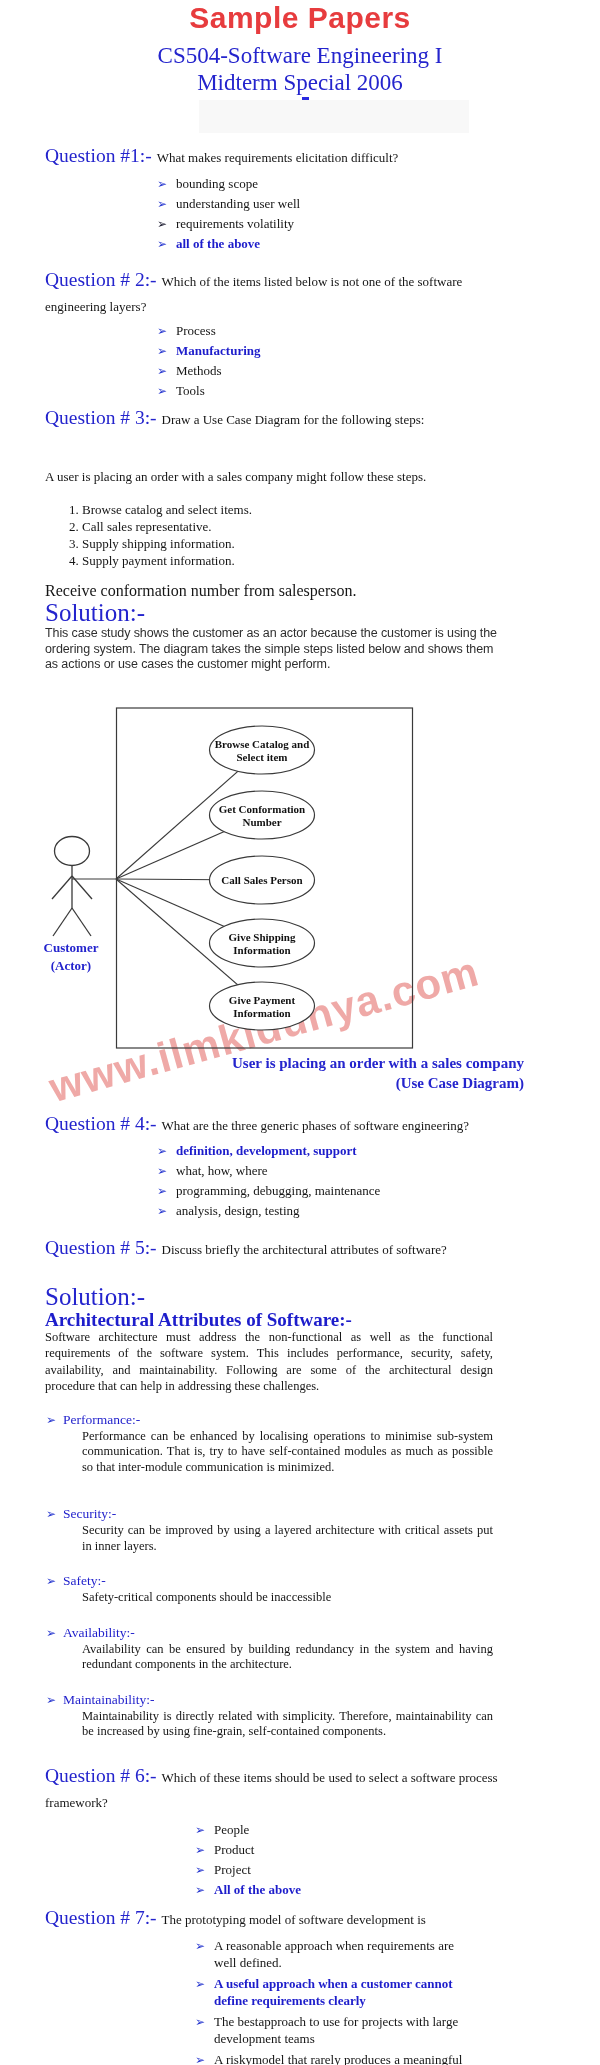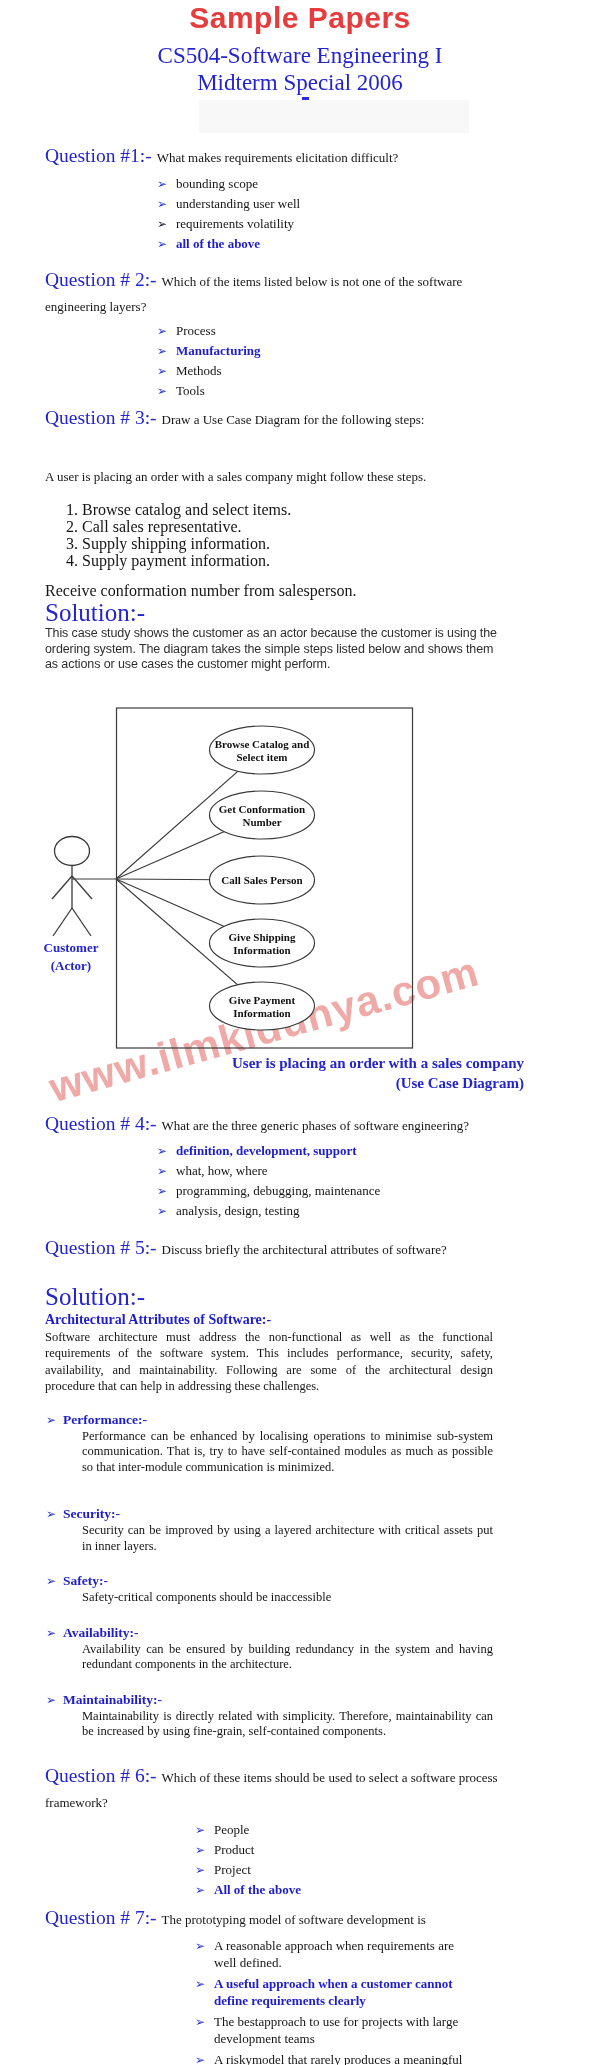--- a/index.html
+++ b/index.html
@@ -21,30 +21,30 @@
   .opts{list-style:none;margin:4px 0 0 112px;padding:0;}
   .opts li{position:relative;padding-left:19px;line-height:20px;font-size:13px;}
   .opts .arr{position:absolute;left:0;top:0;}
   .arr{font-family:"DejaVu Sans","Liberation Sans",sans-serif;color:#2737cf;font-size:12px;}
   .arr.dark{color:#1a1a2e;}
   .ans{color:#1d1dcb;font-weight:bold;}
   .opts-wide{margin-left:150px;}
   .q7opts li{width:264px;line-height:16.5px;margin-bottom:5px;}
   .intro{font-size:13px;margin-top:36px;line-height:17px;}
   .steps{margin:16px 0 0 0;padding-left:37px;}
-  .steps li{font-size:16px;line-height:17px;}
+  .steps li{font-size:13px;line-height:17px;}
   .outro{font-size:16px;margin-top:13px;line-height:17px;}
   .sol-label{font-size:25px;color:#2424cd;line-height:26px;margin-top:1px;}
   .sol-sans{font-family:"Liberation Sans","DejaVu Sans",sans-serif;font-size:12.5px;
     line-height:15.6px;width:452px;color:#2e2e2e;letter-spacing:-0.1px;}
   .para{font-size:12.5px;text-align:justify;width:448px;line-height:16.4px;}
-  .arch-head{font-size:14px;font-weight:bold;color:#1d1dcb;line-height:15px;margin-top:2px;}
+  .arch-head{font-size:19px;font-weight:bold;color:#1d1dcb;line-height:15px;margin-top:2px;}
   .attr-row{position:relative;padding-left:18px;line-height:16px;}
   .attr-row .arr{position:absolute;left:1px;top:1px;}
-  .attr-name{font-size:13.5px;font-weight:bold;color:#1d1dcb;}
+  .attr-name{font-size:13.5px;font-weight:normal;color:#1d1dcb;}
   .attr-desc{margin-left:37px;width:411px;font-size:12.5px;line-height:15.5px;text-align:justify;margin-top:1px;}
   .attr-0{margin-top:16px;}.attr-1{margin-top:30px;}.attr-2{margin-top:18px;}
   .attr-3{margin-top:18px;}.attr-4{margin-top:18px;}
   .caption{left:0;top:1053px;width:524px;text-align:right;font-weight:bold;
     font-size:15px;color:#2424cd;line-height:20px;z-index:3;}
   .watermark{left:44px;top:1066px;transform:rotate(-15.5deg);transform-origin:0 0;
     font-family:"Liberation Sans","DejaVu Sans",sans-serif;font-weight:bold;font-size:42px;
     color:rgba(226,98,94,0.55);letter-spacing:1px;white-space:nowrap;z-index:1;}
   svg.diagram{position:absolute;left:0;top:700px;z-index:2;}
   .uc-label{font-family:"Liberation Serif","DejaVu Serif",serif;font-size:11px;font-weight:bold;fill:#111111;}

